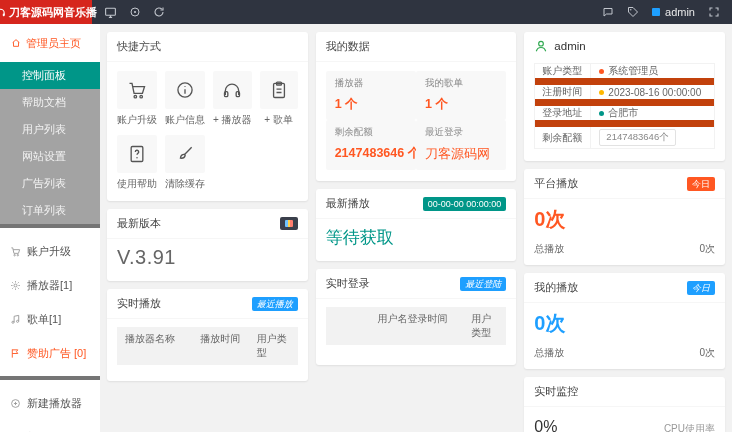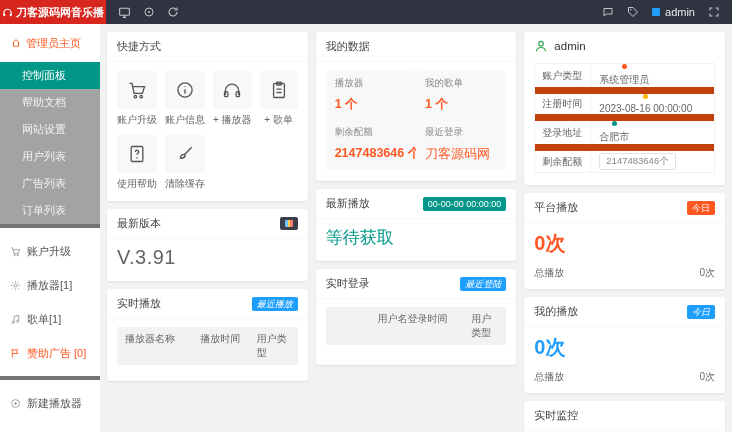--- a/index.html
+++ b/index.html
@@ -1,21 +1,21 @@
 <!DOCTYPE html>
 <html><head>
 <meta charset="utf-8">
 <style>
   * { box-sizing: border-box; margin: 0; padding: 0; }
   html, body { width: 732px; height: 432px; overflow: hidden; }
   body { font-family: "Liberation Sans", "DejaVu Sans", sans-serif; background: #f2f2f2; color: #333; }
 
   
   .topbar { height: 24px; background: #2f3440; display: flex; align-items: stretch; }
-  .logo { width: 106px; flex-shrink: 0; background: #d6261d; color: #fff; font-size: 11px; font-weight: bold;
+  .logo { width: 92px; flex-shrink: 0; background: #d6261d; color: #fff; font-size: 11px; font-weight: bold;
           display: flex; align-items: center; justify-content: center; gap: 3px; white-space: nowrap; }
   .nav-left { display: flex; align-items: center; gap: 12px; padding: 0 12px; color: #c2c6cd; }
   .nav-right { margin-left: auto; display: flex; align-items: center; gap: 13px; padding: 0 12px; color: #c2c6cd; }
   .nav-user { display: flex; align-items: center; gap: 5px; font-size: 11px; color: #e8e8e8; }
   .avatar-sq { width: 8px; height: 8px; background: #1e9fff; border-radius: 1px; }
   .icn { display: inline-flex; align-items: center; justify-content: center; }
   .icn svg { display: block; }
 
   
   .layout { display: flex; height: 408px; }
@@ -60,21 +60,21 @@
   .stat-value.site { font-weight: normal; font-size: 13px; }
 
   
   .acc-head { display: flex; align-items: center; gap: 6px; padding: 7px 10px; font-size: 11.5px; color: #333; }
   .acc-head .icn { color: #2fa84f; }
   .acc-table { margin: 3px 10px 12px; border: 1px solid #f2f2f2; font-size: 10px; color: #666; }
   .acc-row { display: flex; align-items: center; min-height: 21px; border-bottom: 7px solid #c2410c; }
   .acc-row:last-child { border-bottom: none; }
   .acc-label { width: 56px; flex-shrink: 0; padding: 0 7px; border-right: 1px solid #f2f2f2; align-self: stretch;
                display: flex; align-items: center; }
-  .acc-value { padding: 0 8px; display: flex; align-items: center; gap: 4px; white-space: nowrap; min-width: 0; flex-direction: column; }
+  .acc-value { padding: 0 8px; display: flex; align-items: center; gap: 4px; white-space: nowrap; min-width: 0; }
   .dot { width: 5px; height: 5px; border-radius: 50%; flex-shrink: 0; }
   .dot-red { background: #ff5722; } .dot-yellow { background: #ffb800; } .dot-green { background: #009688; }
   .boxed { border: 1px solid #e2e2e2; border-radius: 2px; padding: 1px 6px; color: #888; font-size: 9.5px; }
 
   
   .value-body { padding: 7px 10px 12px; }
   .ver-text { font-size: 20px; color: #666; letter-spacing: .5px; }
   .wait-text { font-size: 17px; color: #009688; }
   .big { font-size: 20px; font-weight: bold; }
   .orange-text { color: #ff5722; } .blue-text { color: #1e9fff; }
@@ -159,22 +159,22 @@
         <svg width="10" height="10" viewBox="0 0 24 24" fill="none" stroke="currentColor" stroke-width="2.2">
             <path d="M4 11l8-7 8 7"></path>
             <path d="M6 10v10h12V10"></path>
           </svg>
       </span>
       <span>管理员主页</span>
     </div>
     <div class="submenu">
       <div class="submenu-item active">控制面板</div>
       <div class="submenu-item">帮助文档</div>
+      <div class="submenu-item">用户列表</div>
       <div class="submenu-item">网站设置</div>
-      <div class="submenu-item">用户列表</div>
       <div class="submenu-item">广告列表</div>
       <div class="submenu-item">订单列表</div>
     </div>
     <div class="side-divider"></div>
     <div class="side-group">
       <div class="side-item">
         <span class="icn">
           <svg width="11" height="11" viewBox="0 0 24 24" fill="none" stroke="currentColor" stroke-width="2">
               <path d="M3 4h3l2.5 12h10l2.5-8H7"></path>
               <circle cx="10" cy="20" r="1.6"></circle>

